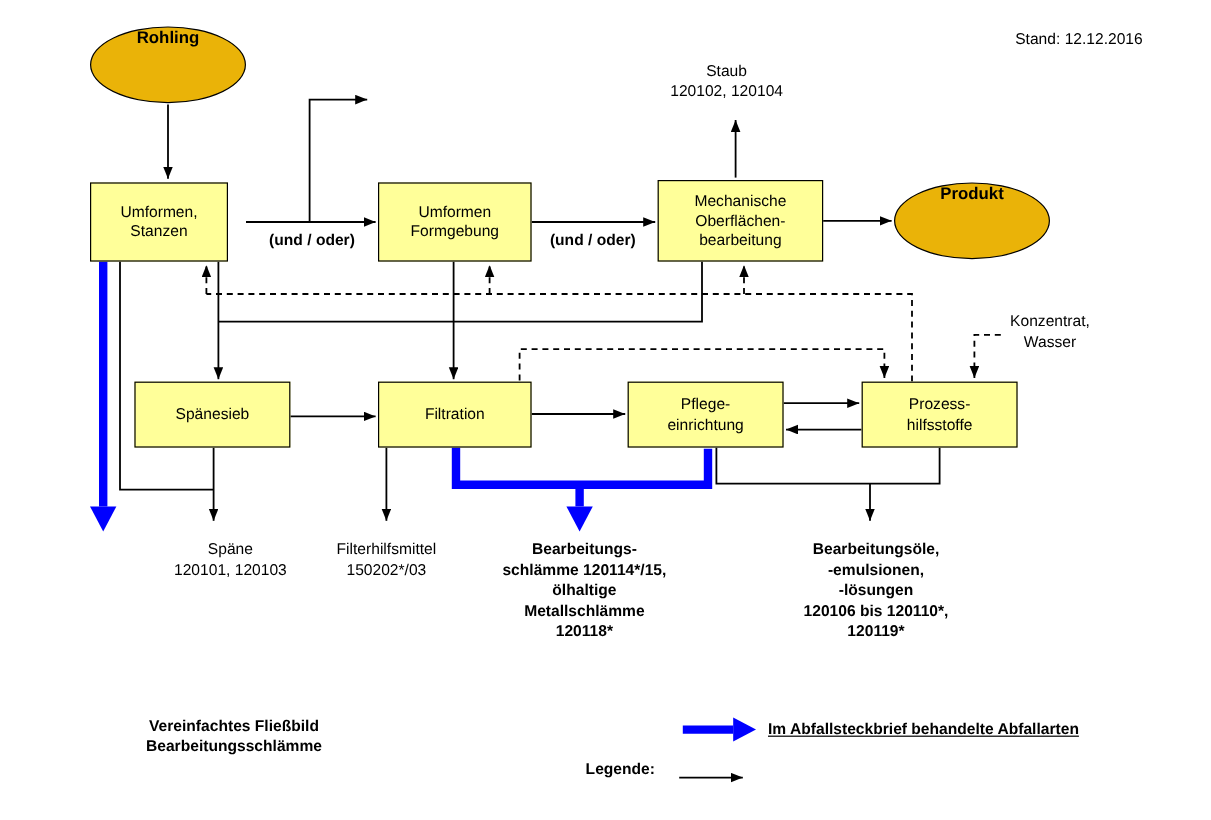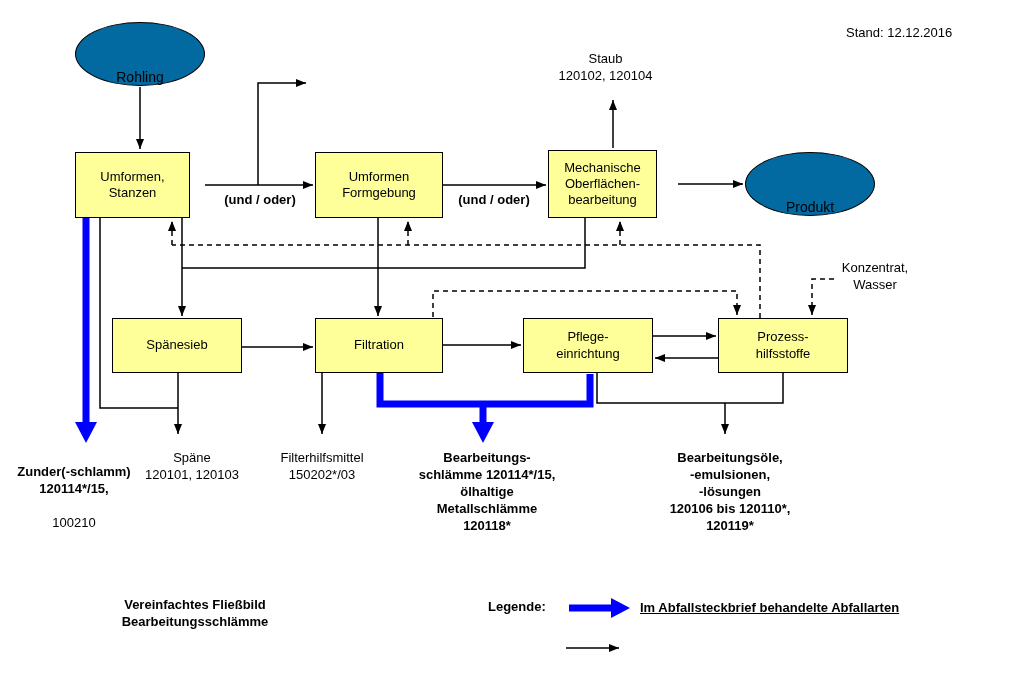--- a/index.html
+++ b/index.html
@@ -1,21 +1,21 @@
 <!DOCTYPE html>
 <html><head>
 <meta charset="utf-8">
 <style>
   html,body{margin:0;padding:0;background:#fff;font-family:"Liberation Sans",sans-serif;color:#000;}
   .stage{position:relative;width:1009px;height:683px;background:#fff;overflow:hidden;}
   svg.layer{position:absolute;left:0;top:0;width:1009px;height:683px;}
   .box{position:absolute;background:#ffff99;border:1.3px solid #000;display:flex;align-items:center;justify-content:center;
        text-align:center;font-size:13px;line-height:1.25;white-space:pre-line;box-sizing:border-box;}
-  .ellipse{position:absolute;background:#0369a1;border:1.5px solid #000;border-radius:50%;display:flex;align-items:flex-end;
-       justify-content:center;font-weight:normal;font-size:14px;box-sizing:border-box;}
+  .ellipse{position:absolute;background:#eab308;border:1.5px solid #000;border-radius:50%;display:flex;align-items:flex-start;
+       justify-content:center;font-weight:bold;font-size:14px;box-sizing:border-box;}
   .txt{position:absolute;font-size:13px;line-height:1.3;white-space:pre-line;}
   .center{text-align:center;}
   .bold{font-weight:bold;}
   .u{text-decoration:underline;}
 </style>
 </head>
 <body>
 
 <div class="stage">
 
@@ -81,21 +81,21 @@
   </div>
 
   <div class="box" style="left:75px;top:152px;width:115px;height:66px;">
     <span>Umformen,
 Stanzen</span>
   </div>
   <div class="box" style="left:315px;top:152px;width:128px;height:66px;">
     <span>Umformen
 Formgebung</span>
   </div>
-  <div class="box" style="left:548px;top:150px;width:109px;height:68px;align-items:center;">
+  <div class="box" style="left:548px;top:150px;width:138px;height:68px;align-items:center;">
     <span>Mechanische
 Oberflächen-
 bearbeitung</span>
   </div>
 
   <div class="box" style="left:315px;top:318px;width:128px;height:55px;">
     <span>Filtration</span>
   </div>
   <div class="box" style="left:112px;top:318px;width:130px;height:55px;">
     <span>Spänesieb</span>
@@ -110,38 +110,33 @@
   </div>
 
   <div class="txt center bold" style="left:206px;top:192px;width:108px;">(und / oder)</div>
   <div class="txt center bold" style="left:440px;top:192px;width:108px;">(und / oder)</div>
 
   <div class="txt center" style="left:538px;top:51px;width:135px;">Staub
 120102, 120104</div>
   <div class="txt center" style="left:836px;top:260px;width:78px;">Konzentrat,
 Wasser</div>
 
-  <div class="txt center" style="left:0px;top:447px;width:148px;">
-    <div class="bold">Zunder(-schlamm)
-120114*/15,</div>
-    <div>100210</div>
-  </div>
   <div class="txt center" style="left:122px;top:450px;width:140px;">Späne
 120101, 120103</div>
   <div class="txt center" style="left:252px;top:450px;width:140px;">Filterhilfsmittel
 150202*/03</div>
   <div class="txt center bold" style="left:403px;top:450px;width:168px;">Bearbeitungs-
 schlämme 120114*/15,
 ölhaltige
 Metallschlämme
 120118*</div>
   <div class="txt center" style="left:645px;top:450px;width:170px;font-weight:bold;">Bearbeitungsöle,
 -emulsionen,
 -lösungen
 120106 bis 120110*,
 120119*</div>
 
   <div class="txt center bold" style="left:100px;top:597px;width:190px;">Vereinfachtes Fließbild
 Bearbeitungsschlämme</div>
-  <div class="txt bold" style="left:448px;top:599px;width:90px;padding-left:40px;">Legende:</div>
+  <div class="txt bold" style="left:448px;top:633px;width:90px;padding-left:40px;">Legende:</div>
   <div class="txt bold" style="left:640px;top:600px;width:350px;text-decoration:underline;">Im Abfallsteckbrief behandelte Abfallarten</div>
 
 </div>
 
 </body></html>

